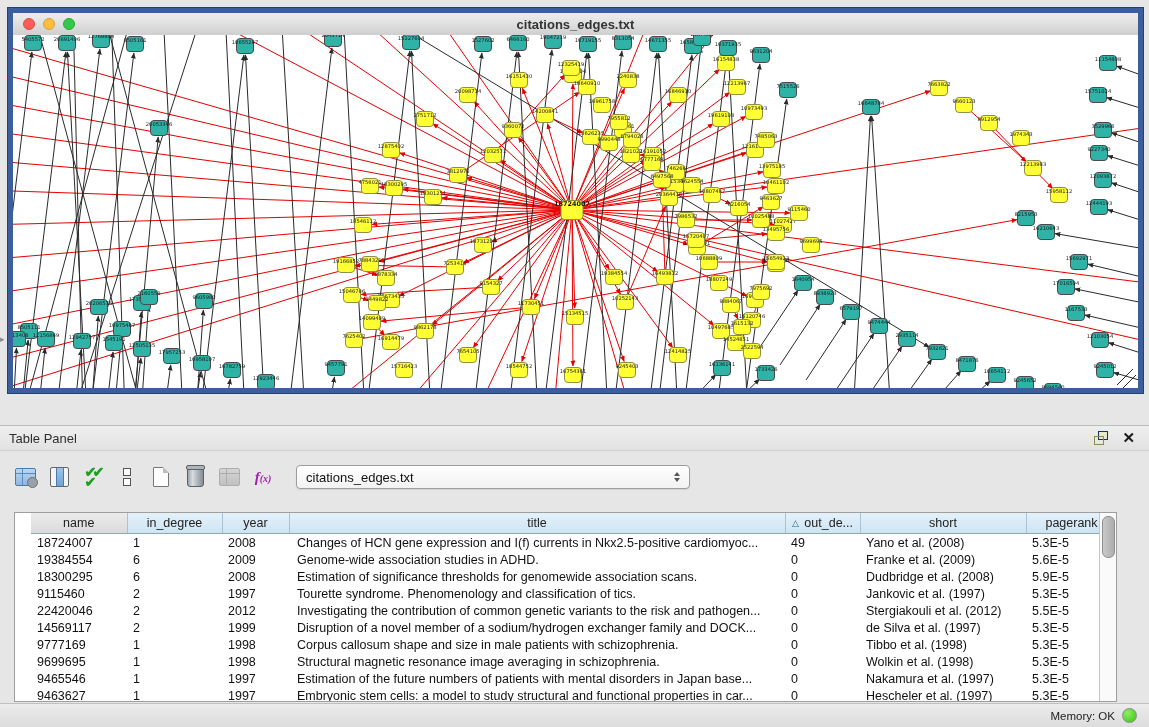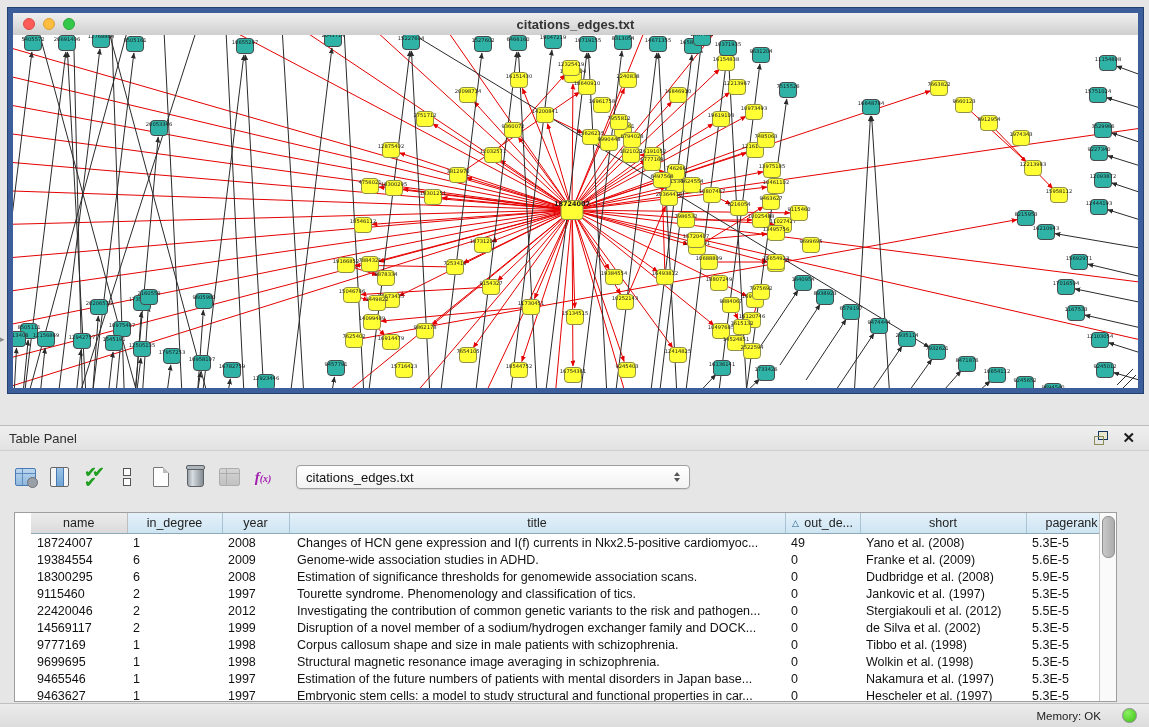--- a/index.html
+++ b/index.html
@@ -66,21 +66,21 @@
   .vscroll{width:16px;background:#fafafa;border-left:1px solid #c6c6c6;position:relative;}
   .vthumb{position:absolute;left:2px;top:3px;width:11px;height:40px;background:linear-gradient(90deg,#c9c9c9,#adadad);border:1px solid #8f8f8f;border-radius:6px;cursor:grab;}
   
   .tabsbar{position:absolute;left:0;right:0;top:280px;height:24px;display:flex;justify-content:center;}
   .seg{display:flex;border:1px solid #8e8e8e;border-radius:5px;overflow:hidden;height:21px;box-shadow:0 1px 0 rgba(255,255,255,.7);}
   .seg button{font-family:"Liberation Sans",sans-serif;font-size:12.5px;border:none;margin:0;padding:0 15px;background:linear-gradient(#ffffff,#eeeeee);color:#111;cursor:pointer;border-right:1px solid #a5a5a5;font-weight:bold;}
   .seg button:last-child{border-right:none;}
   .seg button.sel{background:linear-gradient(#8d8d8d,#6f6f6f);color:#f3f3f3;}
   
   .statusbar{position:absolute;left:0;right:0;bottom:0;height:23px;background:linear-gradient(#ececec,#dcdcdc);border-top:1px solid #c0c0c0;display:flex;align-items:center;justify-content:flex-end;}
-  .mem{font-size:11.5px;color:#222;margin-right:21px;}
+  .mem{font-size:11.5px;color:#222;margin-right:7px;}
   .memdot{width:13px;height:13px;border-radius:50%;background:radial-gradient(circle at 35% 30%,#8af060,#3cc414);border:1px solid #8a8a8a;margin-right:12px;}
 </style>
 </head>
 <body>
 
 <div class="desk">
 
   <div class="edge-marker">▸</div>
 
   <div class="netwin">
@@ -715,21 +715,21 @@
                 <td class="">0</td>
                 <td class="">Stergiakouli et al. (2012)</td>
                 <td class="">5.5E-5</td>
               </tr>
               <tr>
                 <td class="">14569117</td>
                 <td class="">2</td>
                 <td class="">1999</td>
                 <td class="ttl">Disruption of a novel member of a sodium/hydrogen exchanger family and DOCK...</td>
                 <td class="">0</td>
-                <td class="">de Silva et al. (2002)</td>
+                <td class="">de Silva et al. (1997)</td>
                 <td class="">5.3E-5</td>
               </tr>
               <tr>
                 <td class="">9777169</td>
                 <td class="">1</td>
                 <td class="">1998</td>
                 <td class="ttl">Corpus callosum shape and size in male patients with schizophrenia.</td>
                 <td class="">0</td>
                 <td class="">Tibbo et al. (1998)</td>
                 <td class="">5.3E-5</td>

